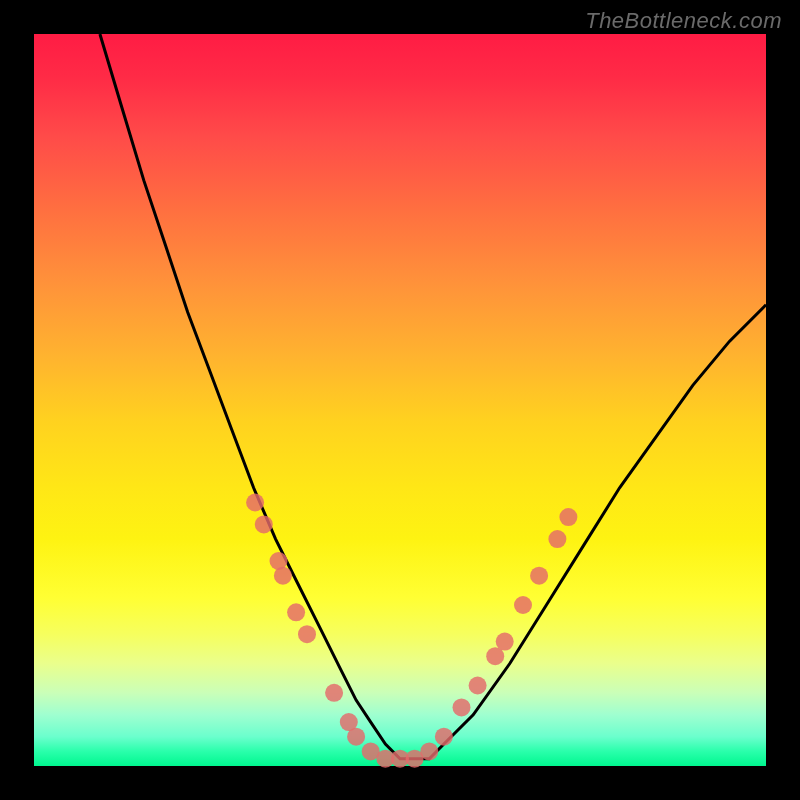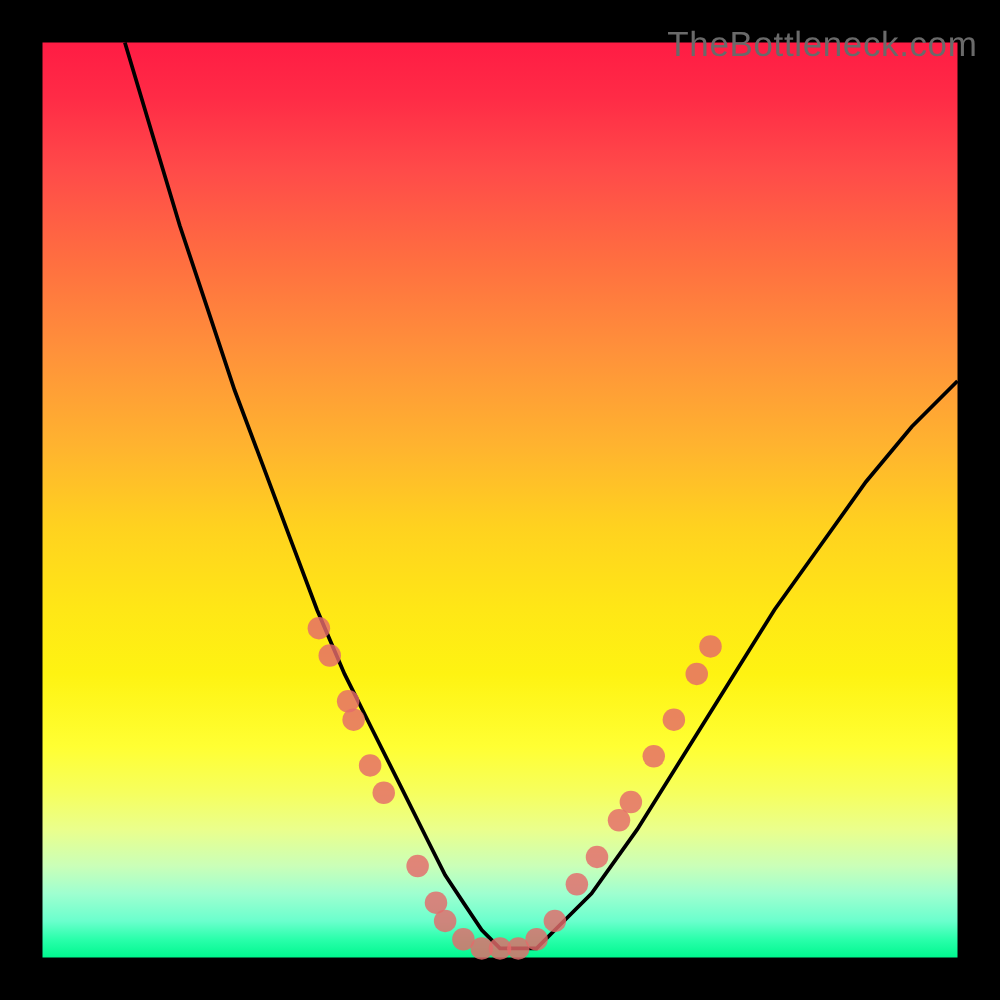--- a/index.html
+++ b/index.html
@@ -6,27 +6,28 @@
   body {
     width: 800px;
     height: 800px;
     background: #000000;
     position: relative;
     overflow: hidden;
     font-family: Arial, sans-serif;
   }
   .watermark {
     position: absolute;
-    top: 20px;
+    top: 8px;
     right: 18px;
     color: #6a6a6a;
-    font-size: 28px;
+    font-size: 22px;
     font-weight: 500;
     letter-spacing: 0.5px;
     z-index: 5;
+    font-style: italic;
   }
   .plot-area {
     position: absolute;
     top: 34px;
     left: 34px;
     width: 732px;
     height: 732px;
     background: linear-gradient(
       to bottom,
       #ff1c44 0%,

